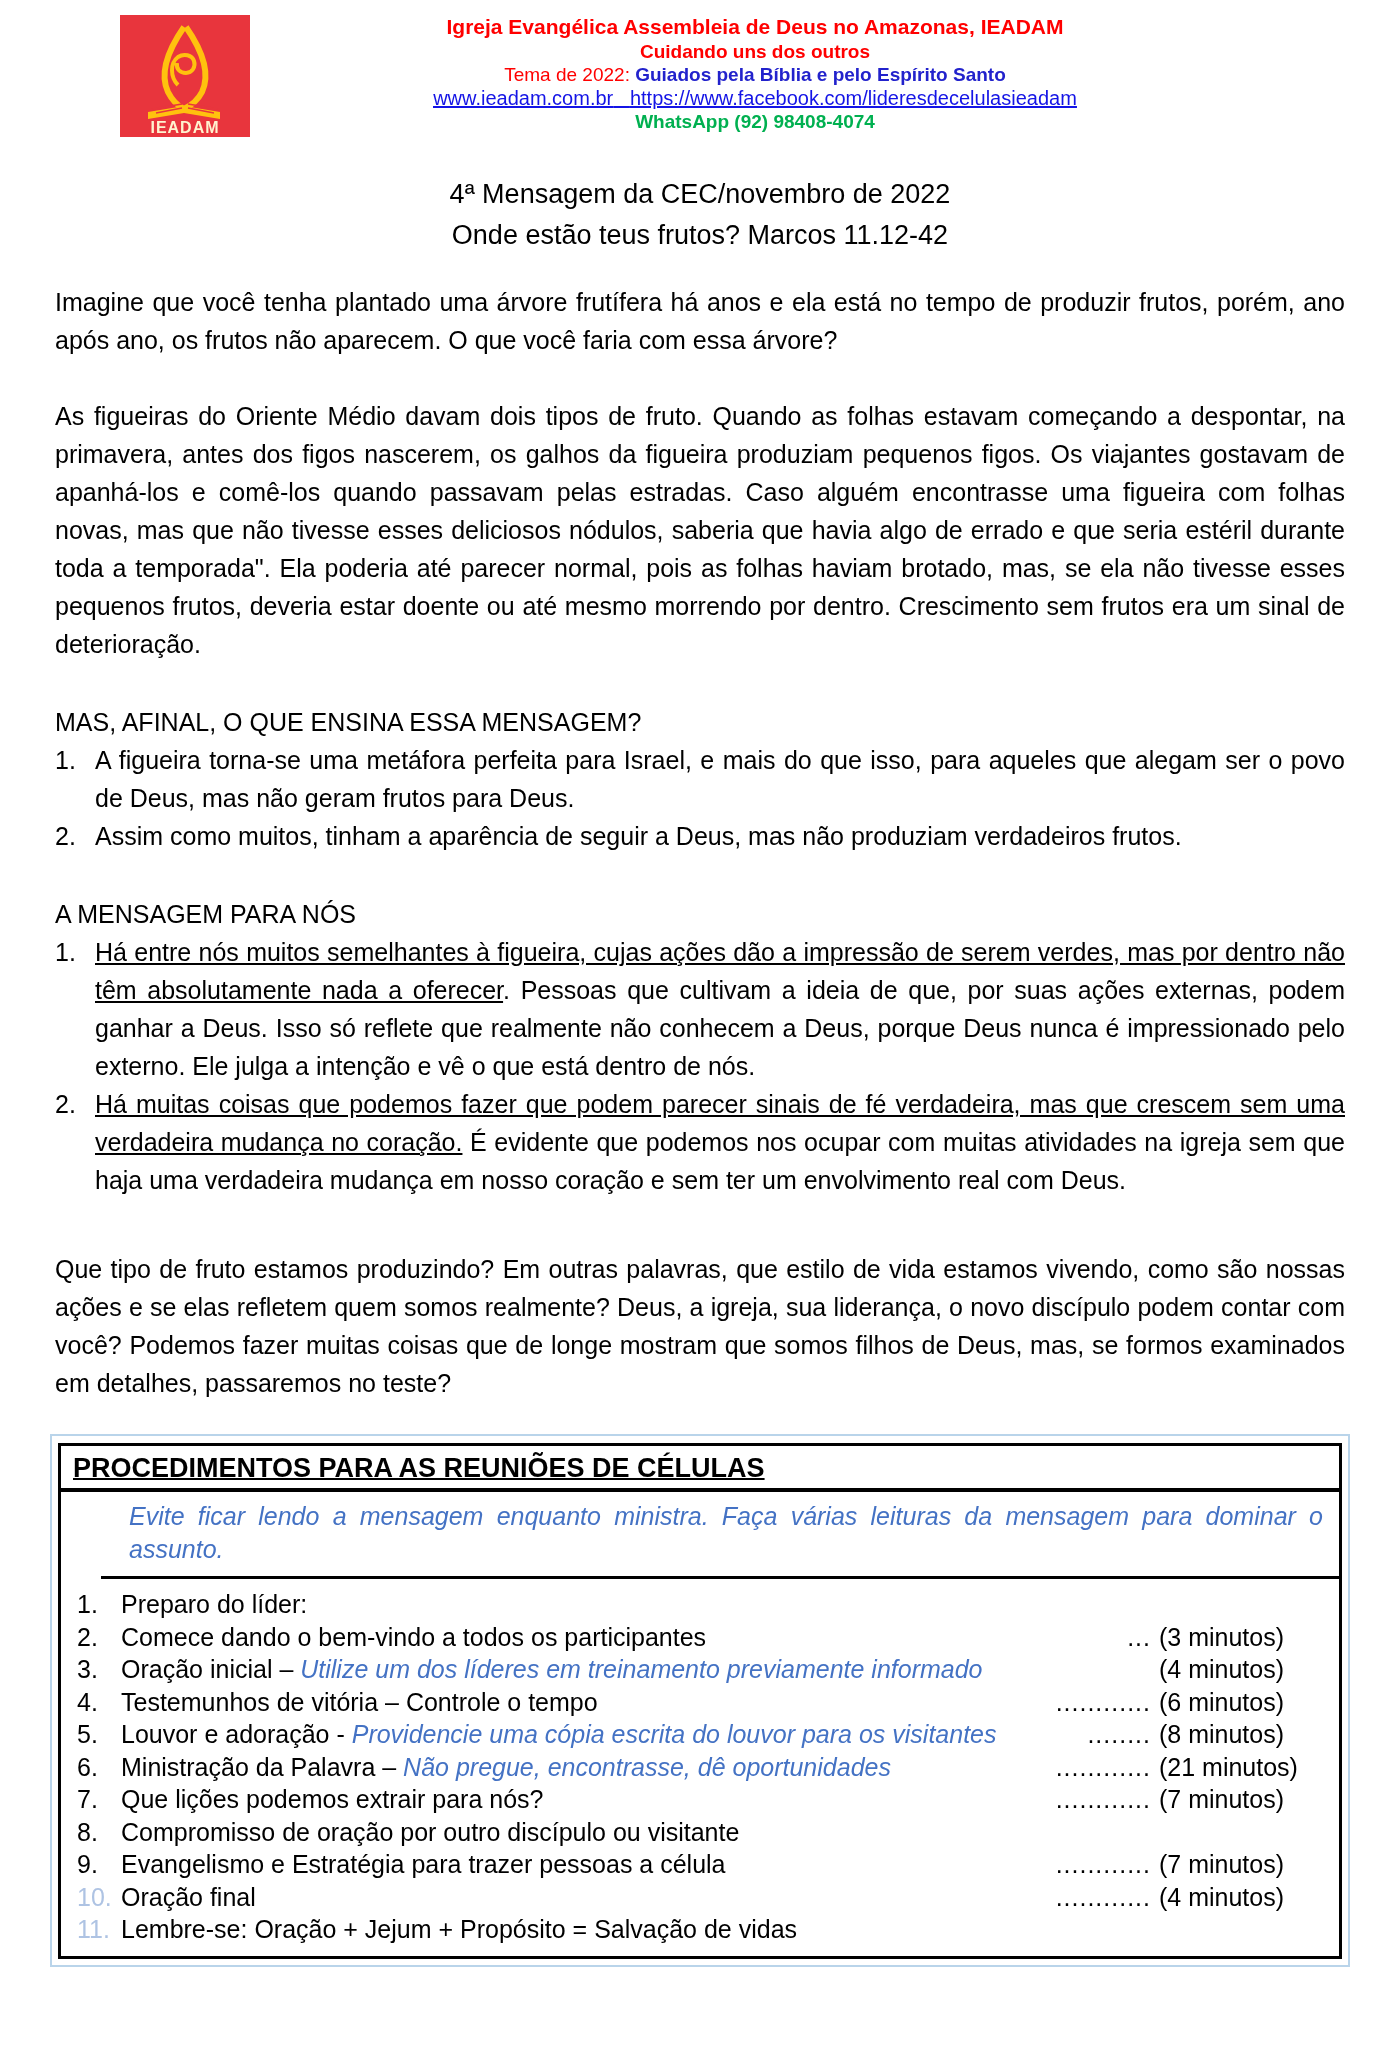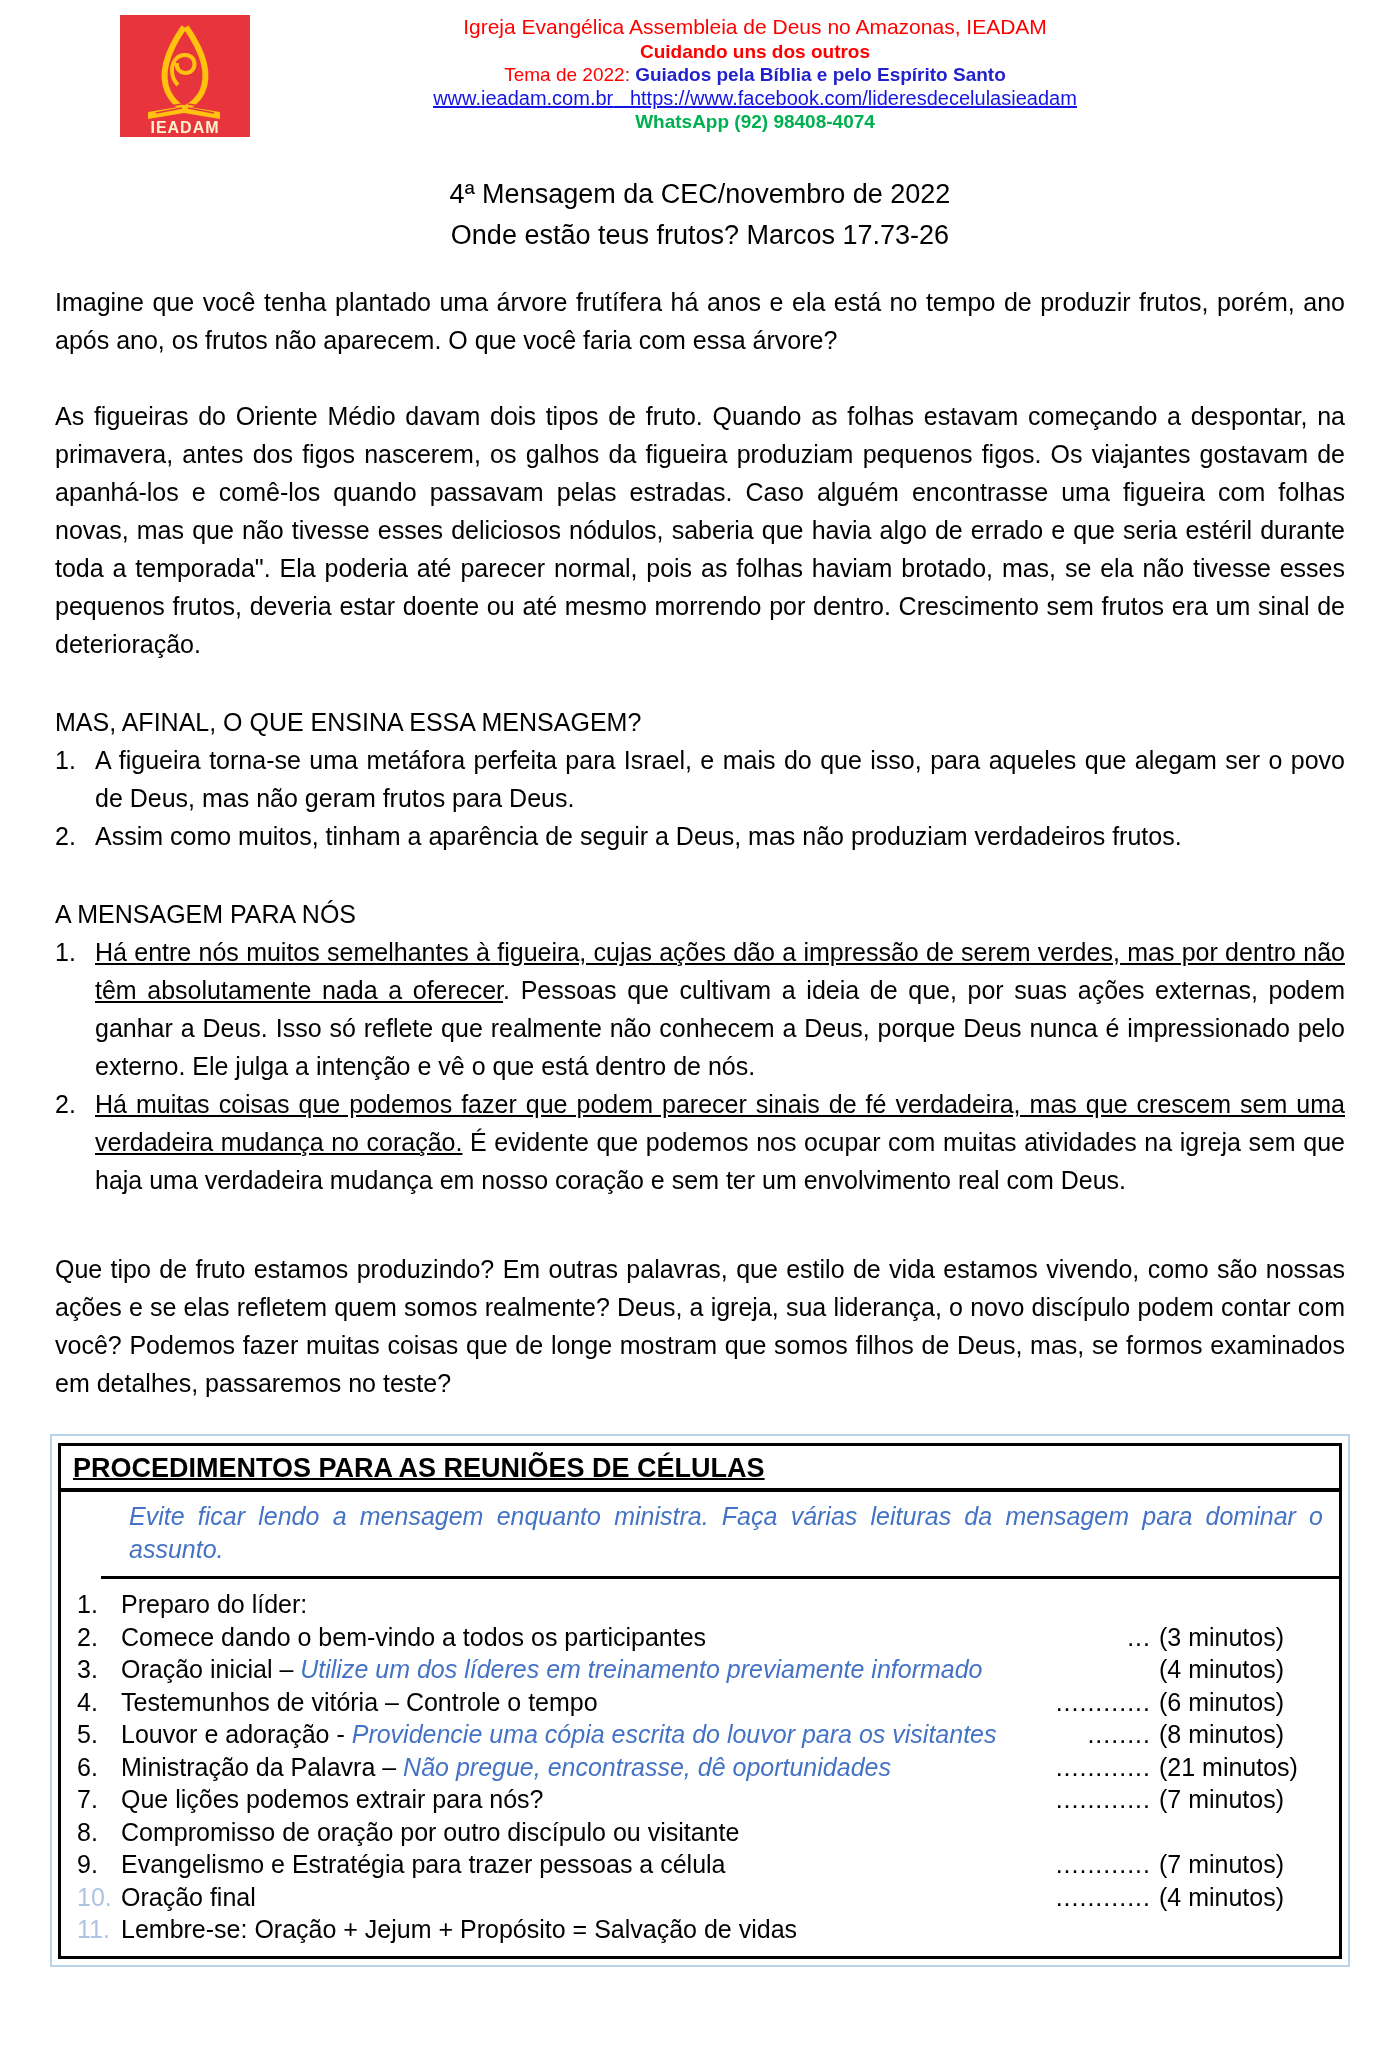--- a/index.html
+++ b/index.html
@@ -11,21 +11,21 @@
     overflow: hidden; position: relative;
   }
 
   
   .header { position: relative; height: 148px; padding-top: 14px; }
   .logo {
     position: absolute; left: 120px; top: 15px;
     width: 130px; height: 92px;
   }
   .header-text { margin-left: 110px; text-align: center; }
-  .hl1 { color: #ff0000; font-weight: normal; font-size: 21px; line-height: 26px; }
+  .hl1 { color: #ff0000; font-weight: bold; font-size: 21px; line-height: 26px; }
   .hl2 { color: #ff0000; font-weight: bold; font-size: 19px; line-height: 23px; }
   .hl3 { font-size: 19px; line-height: 23px; }
   .hl3 .theme-label { color: #ff0000; }
   .hl3 .theme-value { color: #2222cc; font-weight: bold; }
   .hl4 { font-size: 20px; line-height: 24px; }
   .links { color: #1414e6; text-decoration: underline; text-decoration-color: #1414e6; }
   .links a { color: #1414e6; text-decoration: underline; cursor: pointer; }
   .links .gap { white-space: pre; }
   .hl5 { color: #00b050; font-weight: bold; font-size: 19px; line-height: 24px; }
 
@@ -93,21 +93,21 @@
     <div class="hl1">Igreja Evangélica Assembleia de Deus no Amazonas, IEADAM</div>
     <div class="hl2">Cuidando uns dos outros</div>
     <div class="hl3"><span class="theme-label">Tema de 2022: </span><span class="theme-value">Guiados pela Bíblia e pelo Espírito Santo</span></div>
     <div class="hl4"><span class="links"><a>www.ieadam.com.br</a><span class="gap">   </span><a>https://www.facebook.com/lideresdecelulasieadam</a></span></div>
     <div class="hl5">WhatsApp (92) 98408-4074</div>
   </div>
 </div>
 
 <div class="doc-title">
   <div>4ª Mensagem da CEC/novembro de 2022</div>
-  <div>Onde estão teus frutos? Marcos 17.73-26</div>
+  <div>Onde estão teus frutos? Marcos 11.12-42</div>
 </div>
 
 <div class="content">
 
   <p class="para p1">Imagine que você tenha plantado uma árvore frutífera há anos e ela está no tempo de produzir frutos, porém, ano após ano, os frutos não aparecem. O que você faria com essa árvore?</p>
   <p class="para p2">As figueiras do Oriente Médio davam dois tipos de fruto. Quando as folhas estavam começando a despontar, na primavera, antes dos figos nascerem, os galhos da figueira produziam pequenos figos. Os viajantes gostavam de apanhá-los e comê-los quando passavam pelas estradas. Caso alguém encontrasse uma figueira com folhas novas, mas que não tivesse esses deliciosos nódulos, saberia que havia algo de errado e que seria estéril durante toda a temporada". Ela poderia até parecer normal, pois as folhas haviam brotado, mas, se ela não tivesse esses pequenos frutos, deveria estar doente ou até mesmo morrendo por dentro. Crescimento sem frutos era um sinal de deterioração.</p>
 
   <div class="sec-head">MAS, AFINAL, O QUE ENSINA ESSA MENSAGEM?</div>
   <div class="bli">
     <span class="bnum">1.</span>

